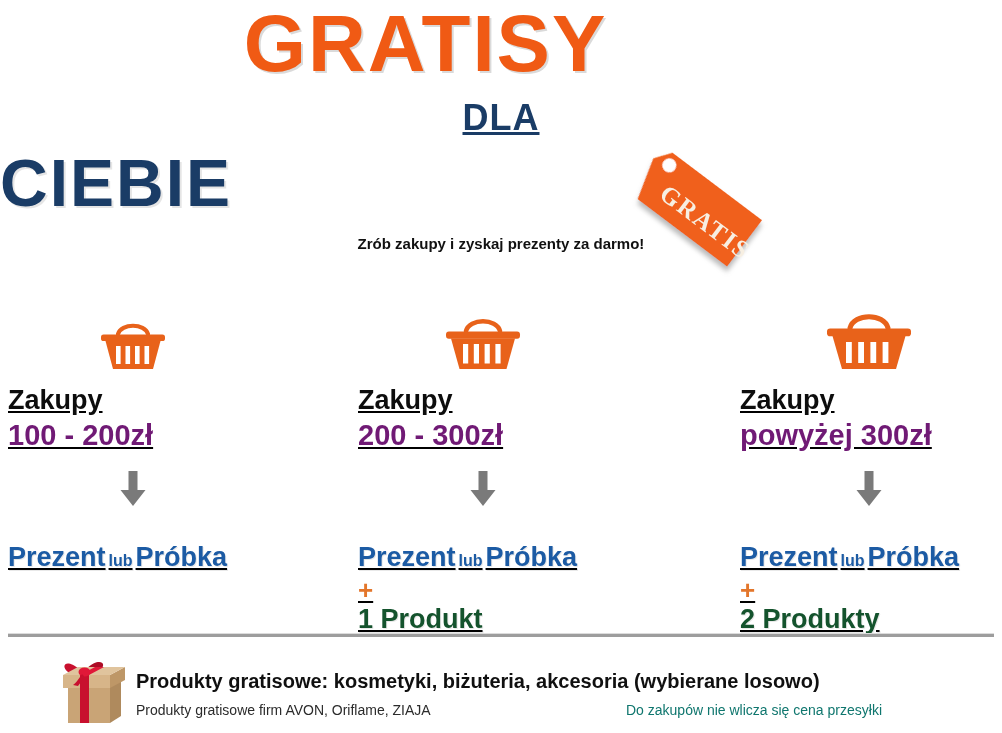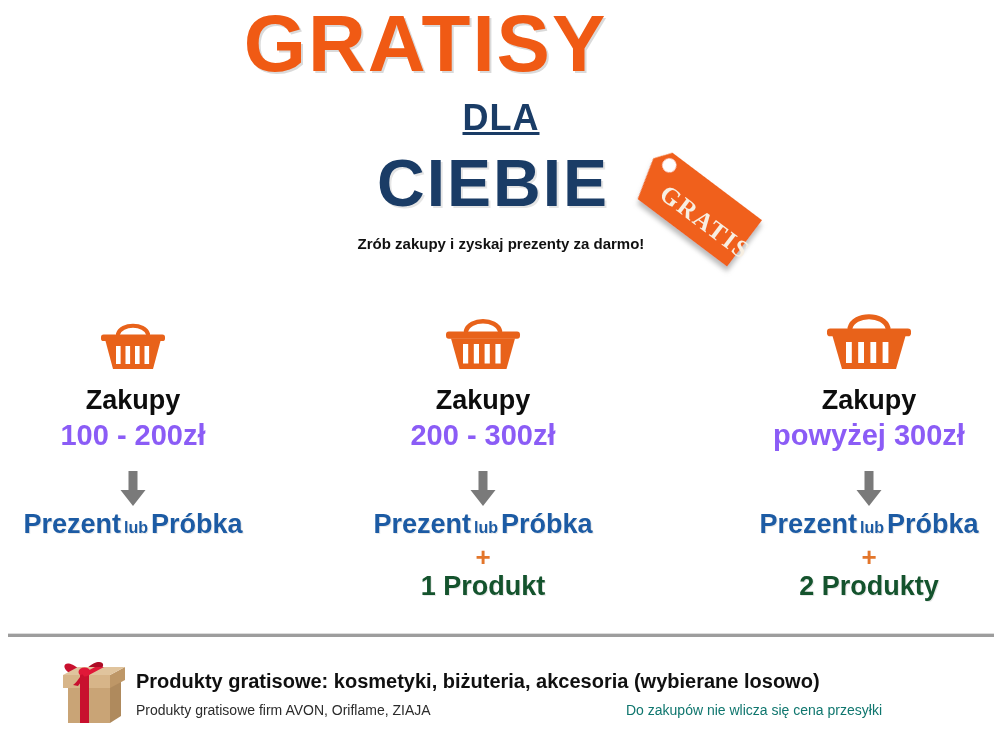--- a/index.html
+++ b/index.html
@@ -43,21 +43,21 @@
     letter-spacing: 1px;
     color: #1A3C66;
     line-height: 1;
     text-decoration: underline;
   }
   .hdr-ciebie {
     position: absolute;
     left: 0;
     top: 150px;
     width: 986px;
-    text-align: center;
+    text-align: left;
     font-size: 66px;
     font-weight: bold;
     letter-spacing: 2px;
     color: #1A3C66;
     text-shadow: 2px 2px 0 rgba(170,170,170,0.30);
     line-height: 1;
   }
   .hdr-sub {
     position: absolute;
     left: 0;
@@ -76,21 +76,21 @@
     left: 612px;
     top: 152px;
     width: 170px;
     height: 125px;
   }
 
   
   .col {
     position: absolute;
     top: 312px;
-    text-align: center;
+    text-decoration: underline;
   }
   #col0 { left: 8px;   width: 250px; }
   #col1 { left: 358px; width: 250px; }
   #col2 { left: 740px; width: 258px; }
 
   .basket-slot {
     height: 62px;
     display: flex;
     align-items: flex-end;
     justify-content: center;
@@ -99,38 +99,39 @@
     margin-top: 12px;
     font-size: 27px;
     font-weight: bold;
     color: #0D0D0D;
     line-height: 1.1;
   }
   .zak-range {
     margin-top: 4px;
     font-size: 29px;
     font-weight: bold;
-    color: #8b5cf6;
+    color: #701a75;
     line-height: 1.1;
     white-space: nowrap;
   }
   .arrow-slot {
     margin-top: 16px;
     height: 42px;
     display: flex;
     align-items: center;
     justify-content: center;
   }
   .reward {
     font-size: 27px;
     font-weight: bold;
     color: #1C5BA4;
     line-height: 1.1;
     white-space: nowrap;
     text-shadow: 1px 1px 0 rgba(180,180,180,0.30);
+    margin-top: 33px;
   }
   .reward .lub {
     font-size: 16px;
     font-weight: bold;
     color: #1C5BA4;
     padding: 0 3px;
   }
   .plus {
     margin-top: 4px;
     font-size: 26px;

